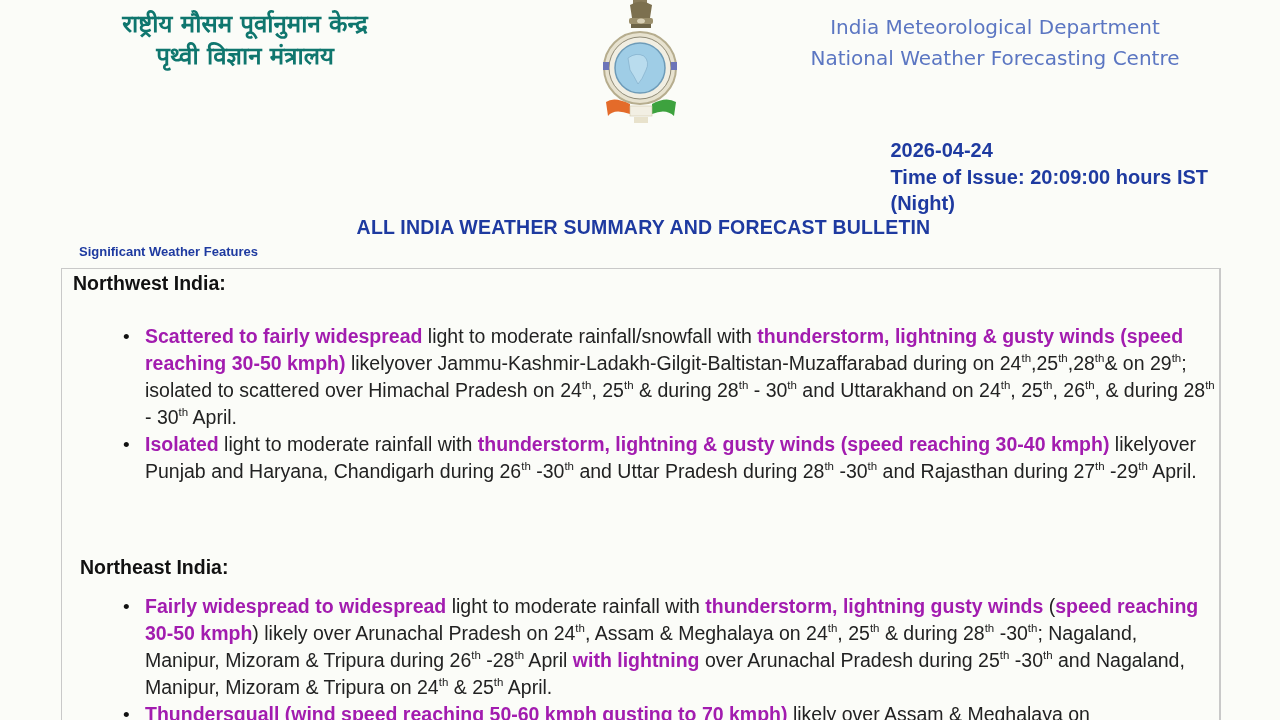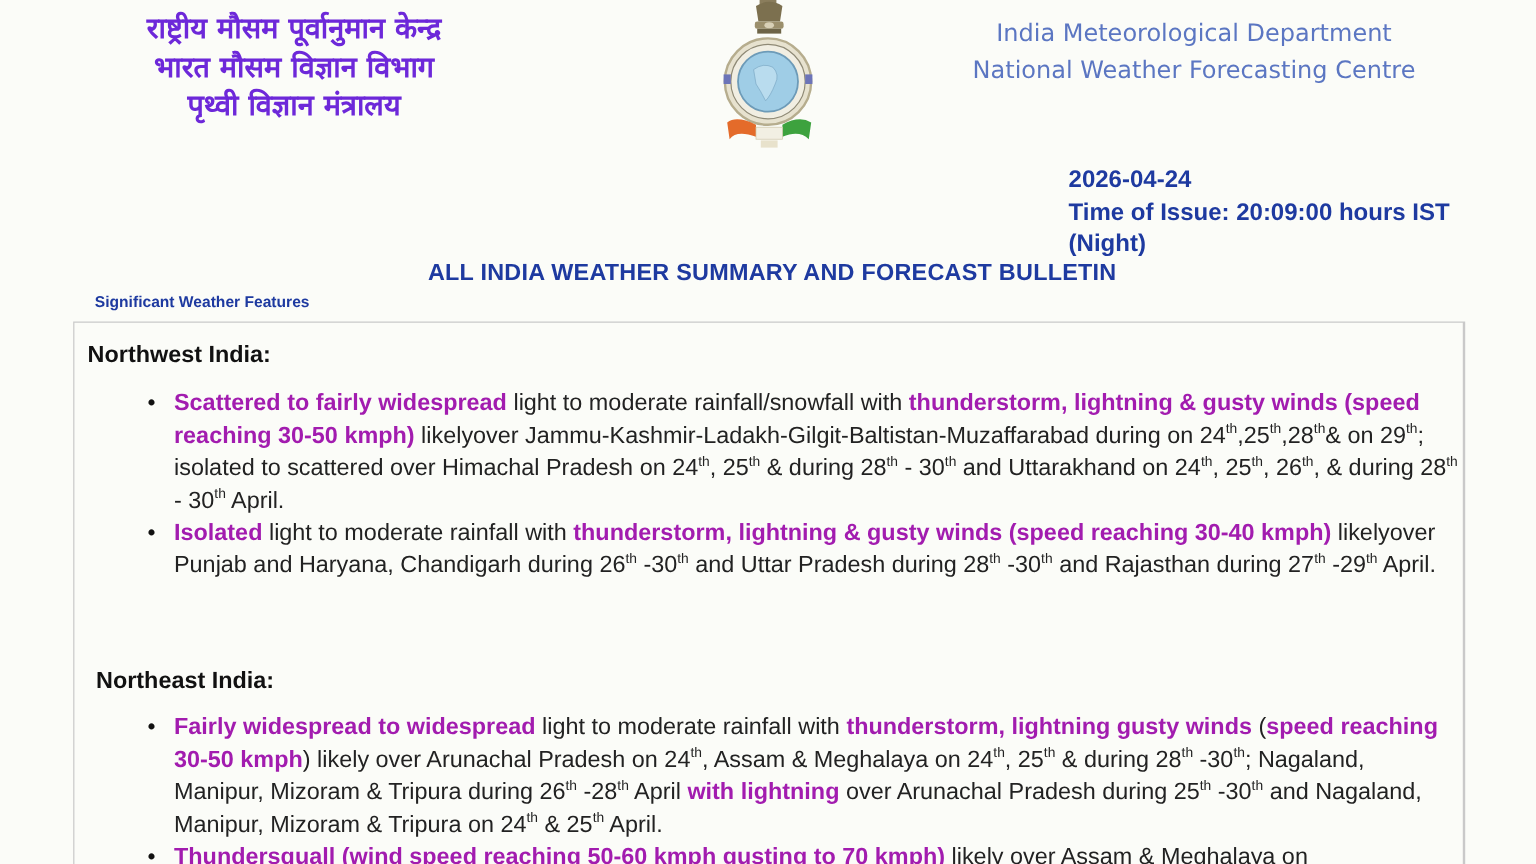--- a/index.html
+++ b/index.html
@@ -5,21 +5,21 @@
     html, body { margin: 0; padding: 0; }
     body {
       width: 1280px; height: 720px; overflow: hidden;
       background: #fbfcf8;
       font-family: "Liberation Sans", sans-serif;
       color: #1a1a1a;
       position: relative;
     }
     .hindi-block {
       position: absolute; left: 80px; top: 8px; width: 330px;
-      text-align: center; color: #6d28d9;
+      text-align: center; color: #0f766e;
       font-family: "DejaVu Sans", sans-serif;
       font-weight: bold; font-size: 24px; line-height: 32px;
     }
     .logo {
       position: absolute; left: 600px; top: 0px; width: 82px; height: 126px;
     }
     .eng-block {
       position: absolute; left: 790px; top: 12px; width: 410px;
       text-align: center; color: #5b76c2;
       font-family: "DejaVu Sans", sans-serif;
@@ -40,21 +40,21 @@
       color: #1e3aa0; font-weight: bold; font-size: 13px;
     }
     .box {
       position: absolute; left: 61px; top: 268px; width: 1157px; height: 470px;
       border: 1.5px solid #c9c9c9;
       border-right-width: 2.5px;
     }
     .region {
       position: absolute; font-weight: bold; font-size: 19.5px; color: #111;
     }
-    .region.nw { left: 73px; top: 272px; margin-top: 13px; }
+    .region.nw { left: 73px; top: 272px; }
     .region.ne { left: 80px; top: 556px; }
     ul.bullets {
       position: absolute; margin: 0; padding: 0; list-style: none;
       left: 145px; width: 1070px;
       font-size: 19.5px; line-height: 27px; color: #222;
     }
     ul.bullets.nw { top: 323px; }
     ul.bullets.ne { top: 593px; }
     ul.bullets li { position: relative; }
     ul.bullets li::before {
@@ -62,21 +62,20 @@
       font-size: 19px; color: #111;
     }
     b { color: #a21caf; }
     sup { font-size: 11.5px; line-height: 0; vertical-align: 8px; }
   </style>
 </head>
 <body>
 
 <div class="hindi-block">
   <div>राष्ट्रीय मौसम पूर्वानुमान केन्द्र</div>
-  <div>भारत मौसम विज्ञान विभाग</div>
   <div>पृथ्वी विज्ञान मंत्रालय</div>
 </div>
 
 <div class="logo">
   <svg width="82" height="126" viewBox="0 0 82 126">
 
     <rect x="33" y="0" width="14" height="5" fill="#8a7d5c"></rect>
     <path d="M30 5 Q41 -2 52 5 L50 18 L32 18 Z" fill="#7c704f"></path>
     <rect x="29" y="18" width="24" height="6" rx="2" fill="#9b8f6c"></rect>
     <ellipse cx="41" cy="21" rx="4" ry="2.5" fill="#d8d0b6"></ellipse>

